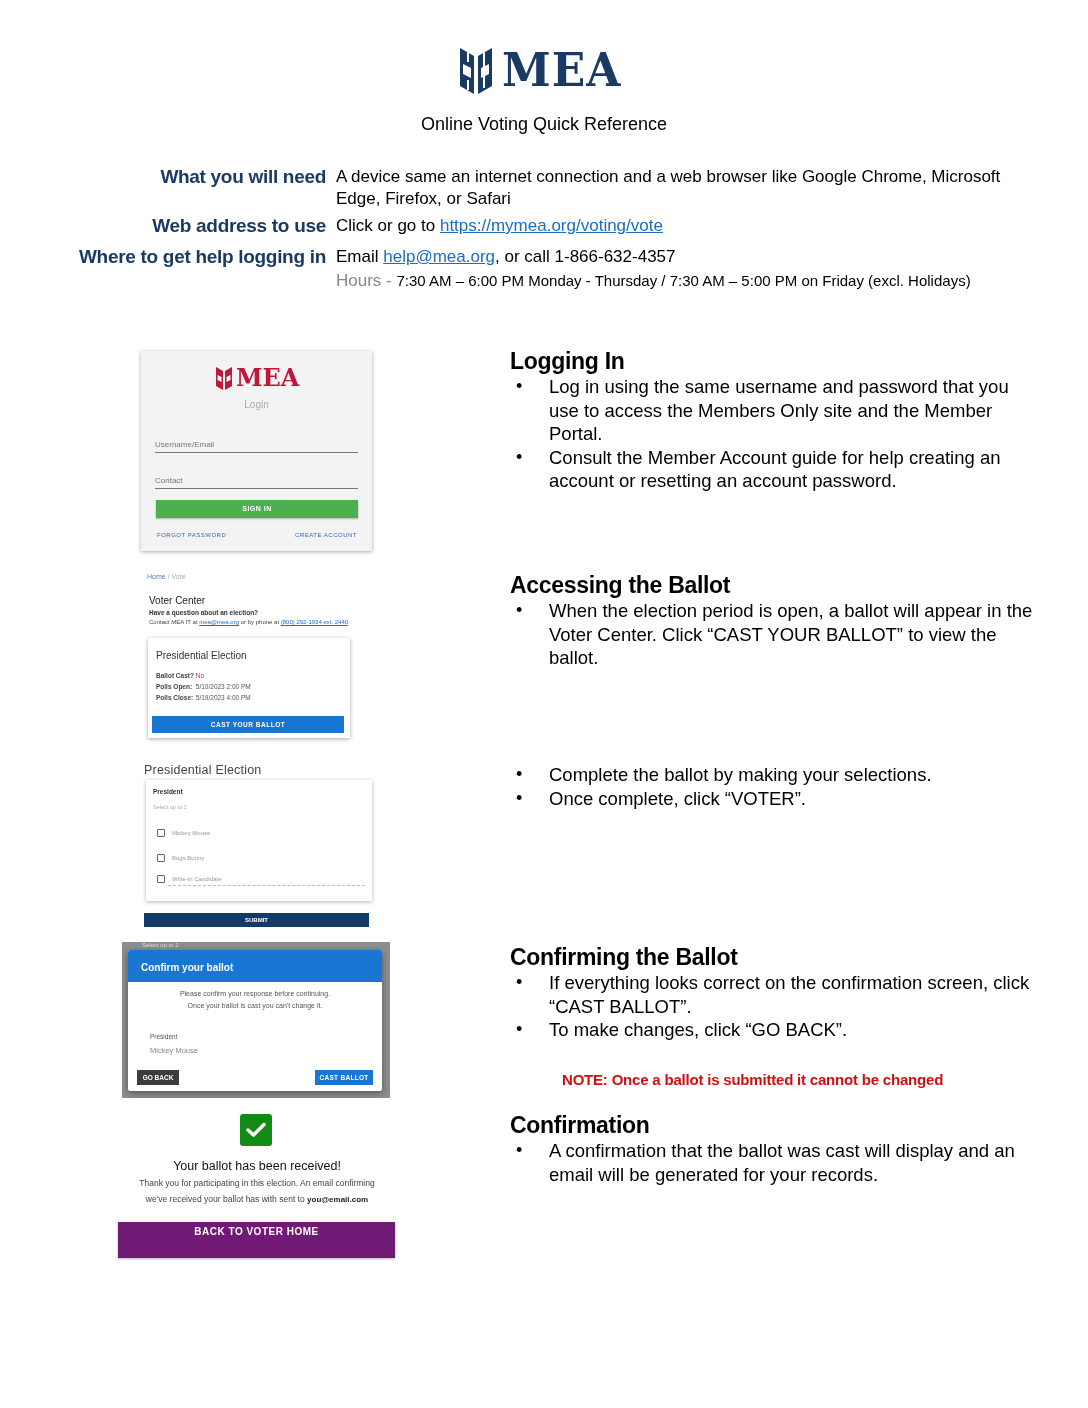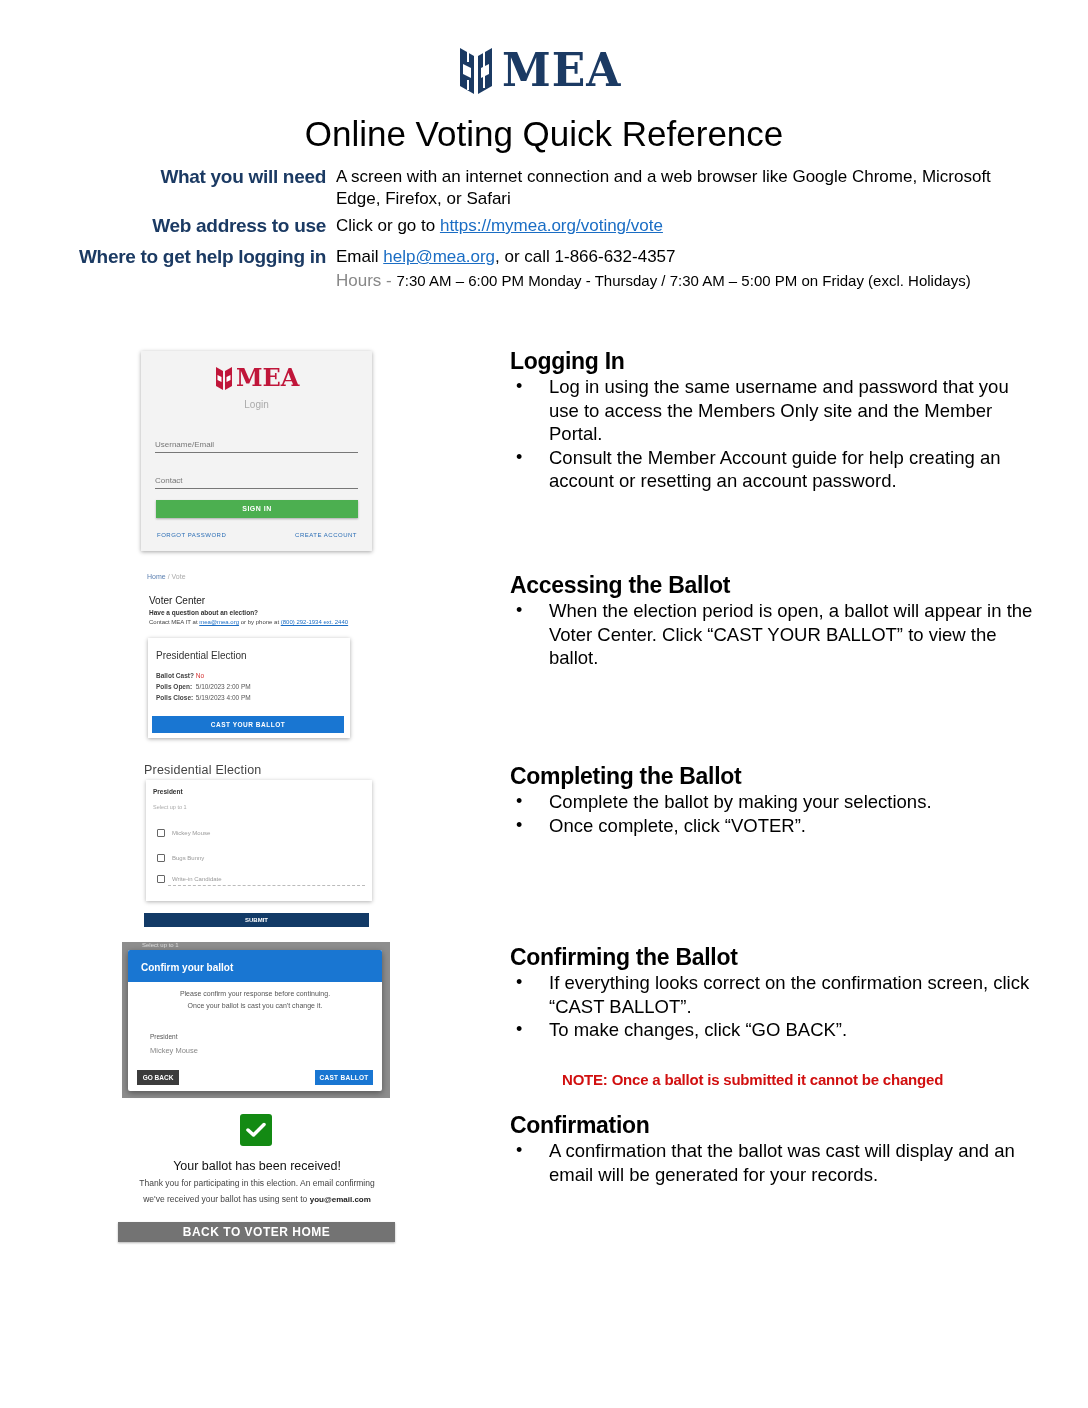--- a/index.html
+++ b/index.html
@@ -3,21 +3,21 @@
 <meta charset="utf-8">
 <style>
   * { box-sizing: border-box; margin: 0; padding: 0; }
   html, body { width: 1088px; height: 1408px; background: #ffffff; }
   body { position: relative; font-family: "Liberation Sans", sans-serif; color: #000; overflow: hidden; }
 
   
   .logo { position: absolute; left: 458px; top: 42px; height: 56px; display: flex; align-items: center; }
   .logo svg { display: block; }
   .logo-text { font-family: "DejaVu Serif", serif; font-weight: bold; font-size: 44px; color: #1b3a63; margin-left: 8px; letter-spacing: 1px; line-height: 1; transform: scaleY(1.05); }
-  .page-title { position: absolute; left: 0; width: 1088px; top: 114px; text-align: center; font-size: 35px; color: #000; }
+  .page-title { position: absolute; left: 0; width: 1088px; top: 114px; text-align: center; font-size: 18px; color: #000; }
 
   .info-row { position: absolute; left: 0; width: 1088px; }
   .info-label { position: absolute; right: 762px; font-size: 19px; font-weight: bold; color: #1b3a63; white-space: nowrap; letter-spacing: -0.3px; }
   .info-value { position: absolute; left: 336px; width: 700px; font-size: 17px; color: #000; line-height: 22px; }
   .info-value a { color: #1a6dc4; text-decoration: underline; }
   .hours { position: absolute; left: 336px; font-size: 15px; color: #000; white-space: nowrap; }
   .hours .hours-label { color: #888; font-size: 17px; }
 
   
   .shot { position: absolute; font-family: "Liberation Sans", sans-serif; }
@@ -67,21 +67,21 @@
   .dialog-val { position: absolute; left: 22px; top: 96px; font-size: 7.5px; color: #888; }
   .goback-btn { position: absolute; left: 9px; top: 120px; width: 42px; height: 15px; background: #3c3c3c; color: #fff; font-size: 6.5px; font-weight: bold; text-align: center; line-height: 15px; }
   .castballot-btn { position: absolute; right: 9px; top: 120px; width: 58px; height: 15px; background: #1976d2; color: #fff; font-size: 6.5px; font-weight: bold; text-align: center; line-height: 15px; letter-spacing: 0.3px; }
 
   
   .received { left: 112px; top: 1112px; width: 290px; height: 135px; }
   .check { position: absolute; left: 128px; top: 2px; width: 32px; height: 32px; background: #138a13; border-radius: 3px; display: flex; align-items: center; justify-content: center; }
   .rcv-title { position: absolute; left: 0; width: 290px; top: 47px; text-align: center; font-size: 12.5px; color: #111; }
   .rcv-line { position: absolute; left: 0; width: 290px; text-align: center; font-size: 8.5px; color: #444; white-space: nowrap; }
   .rcv-line .email { font-weight: bold; color: #222; font-size: 8px; }
-  .back-btn { position: absolute; left: 6px; top: 110px; width: 277px; height: 20px; background: #737373; color: #fff; font-size: 12px; font-weight: bold; text-align: center; line-height: 20px; letter-spacing: 0.5px; box-shadow: 0 1px 2px rgba(0,0,0,0.3); }
+  .back-btn { position: absolute; left: 6px; top: 110px; width: 277px; height: 36px; background: #701a75; color: #fff; font-size: 10px; font-weight: bold; text-align: center; line-height: 20px; letter-spacing: 0.5px; box-shadow: 0 1px 2px rgba(0,0,0,0.3); }
 
   
   .section { position: absolute; left: 510px; width: 530px; }
   .section h2 { font-size: 23px; font-weight: bold; color: #000; letter-spacing: -0.3px; width: 490px; margin-left: 0; }
   .section ul { list-style: none; margin-top: 0; }
   .section li { position: relative; padding-left: 39px; font-size: 18.5px; line-height: 23.5px; color: #000; }
   .section li::before { content: "•"; position: absolute; left: 6px; top: 0; font-size: 18px; }
   .note { position: absolute; left: 562px; top: 1071px; font-size: 15px; font-weight: bold; color: #d10f0f; letter-spacing: -0.2px; }
 </style>
 </head>
@@ -96,21 +96,21 @@
     <rect x="25" y="8" width="2" height="36" fill="#fff"></rect>
     <rect x="9" y="8" width="2" height="10" fill="#fff"></rect>
     <rect x="9" y="36" width="2" height="10" fill="#fff"></rect>
   </svg>
   <span class="logo-text">MEA</span>
 </div>
 <div class="page-title">Online Voting Quick Reference</div>
 
 <div class="info-row" style="top:166px;">
   <div class="info-label">What you will need</div>
-  <div class="info-value">A screen with an internet connection and a web browser like Google Chrome, Microsoft Edge, Firefox, or Safari</div>
+  <div class="info-value">A device same an internet connection and a web browser like Google Chrome, Microsoft Edge, Firefox, or Safari</div>
 </div>
 <div class="info-row" style="top:215px;">
   <div class="info-label">Web address to use</div>
   <div class="info-value"><span>Click or go to </span><a>https://mymea.org/voting/vote</a></div>
 </div>
 <div class="info-row" style="top:246px;">
   <div class="info-label">Where to get help logging in</div>
   <div class="info-value"><span>Email </span><a>help@mea.org</a><span>, or call 1-866-632-4357</span></div>
   <div class="hours" style="top:25px;"><span class="hours-label">Hours - </span><span>7:30 AM – 6:00 PM Monday - Thursday / 7:30 AM – 5:00 PM on Friday (excl. Holidays)</span></div>
 </div>
@@ -187,41 +187,40 @@
 </div>
 
 <div class="shot received">
   <div class="check">
     <svg width="20" height="16" viewBox="0 0 20 16">
         <path d="M2 8 L7.5 13 L18 2.5" stroke="#fff" stroke-width="3.5" fill="none" stroke-linecap="round" stroke-linejoin="round"></path>
       </svg>
   </div>
   <div class="rcv-title">Your ballot has been received!</div>
   <div class="rcv-line" style="top:66px;">Thank you for participating in this election. An email confirming</div>
-  <div class="rcv-line" style="top:82px;"><span>we've received your ballot has using sent to </span><span class="email">you@email.com</span></div>
+  <div class="rcv-line" style="top:82px;"><span>we've received your ballot has with sent to </span><span class="email">you@email.com</span></div>
   <div class="back-btn">BACK TO VOTER HOME</div>
 </div>
 
 <div class="section" style="top:348px;">
   <h2>Logging In</h2>
   <ul>
     <li>Log in using the same username and password that you use to access the Members Only site and the Member Portal.</li>
     <li>Consult the Member Account guide for help creating an account or resetting an account password.</li>
   </ul>
 </div>
 
 <div class="section" style="top:572px;">
   <h2>Accessing the Ballot</h2>
   <ul>
     <li>When the election period is open, a ballot will appear in the Voter Center. Click “CAST YOUR BALLOT” to view the ballot.</li>
   </ul>
 </div>
 
 <div class="section" style="top:763px;">
-  <h2>Completing the Ballot</h2>
   <ul>
     <li>Complete the ballot by making your selections.</li>
     <li>Once complete, click “VOTER”.</li>
   </ul>
 </div>
 
 <div class="section" style="top:944px;">
   <h2>Confirming the Ballot</h2>
   <ul>
     <li>If everything looks correct on the confirmation screen, click “CAST BALLOT”.</li>

